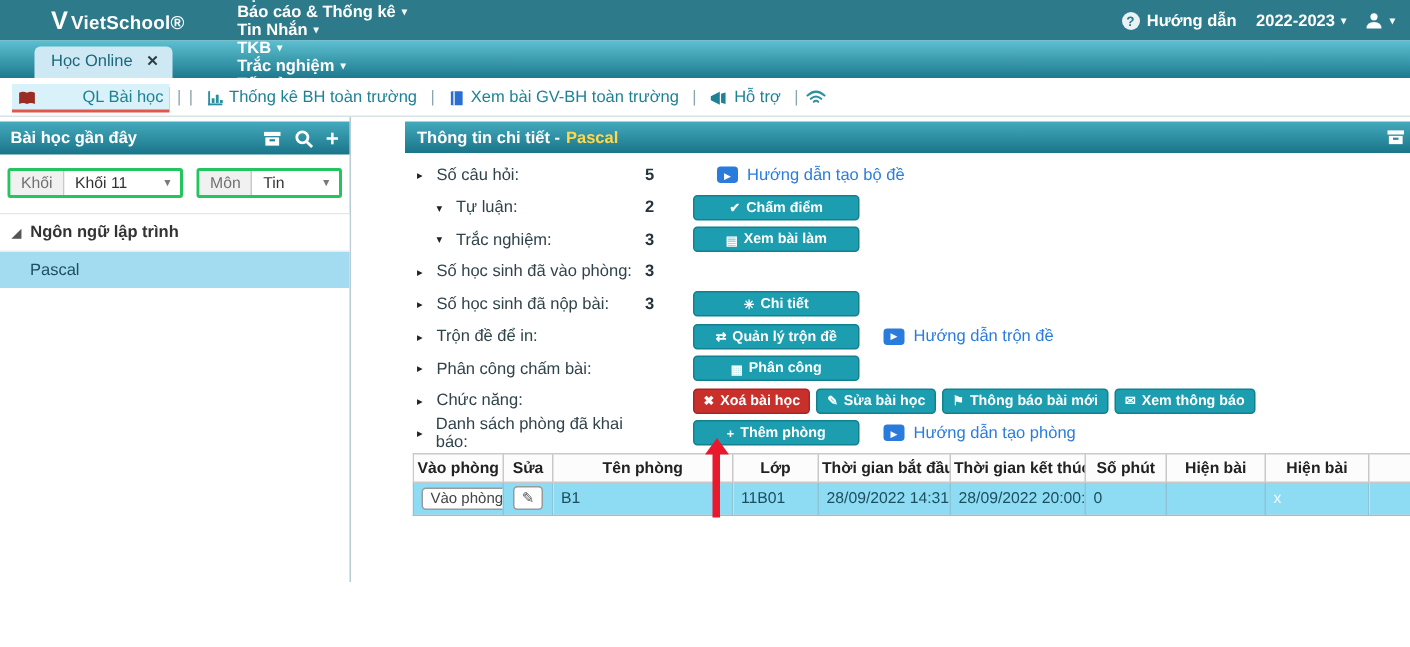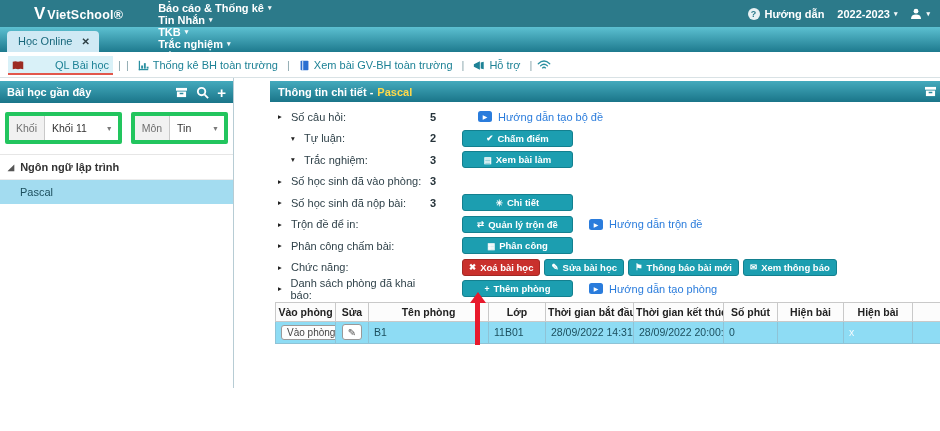--- a/index.html
+++ b/index.html
@@ -20,21 +20,21 @@
   .menu { display:flex; align-items:flex-start;flex-direction:column; }
   .menu-item { display:flex; align-items:center; gap:4px; padding:0 9px; font-size:11px; font-weight:600; cursor:pointer; white-space:nowrap; }
   .caret { font-size:7px; opacity:.95; }
   .topbar-right { margin-left:auto; display:flex; align-items:center; gap:13px; font-size:11px; font-weight:600; }
   .help-wrap { display:flex; align-items:center; gap:5px; }
   .q-circle { width:12px; height:12px; border-radius:50%; background:#e9f2f4; color:#2c7a8a; font-size:9px; font-weight:bold; display:flex; align-items:center; justify-content:center; }
   .year-wrap, .user-wrap { display:flex; align-items:center; gap:4px; }
   
   .tabbar {
     height:25px; background:linear-gradient(#5cc0d1, #1e7a8e);
-    display:flex; align-items:flex-end; padding-left:7px;
+    display:flex; align-items:flex-end; padding-left:23px;
   }
   .tab {
     background:#cfe9f4; color:#19687c; font-size:11px;
     padding:4px 9px 5px 11px; border-radius:4px 4px 0 0;
     display:flex; align-items:center; gap:9px; cursor:pointer;
   }
   .tab-close { color:#2c3e44; font-weight:bold; font-size:10px; }
   
   .toolbar {
     height:26px; background:#fff; border-bottom:1px solid #d9e2e5;
@@ -51,21 +51,21 @@
   .sidebar { width:234px; border-right:1px solid #b7ccd4; padding-top:3px; display:flex; flex-direction:column; background:#fff; }
   .sb-header {
     height:22px; background:linear-gradient(#44aabd,#1a7589);
     color:#fff; font-size:11px; font-weight:bold;
     display:flex; align-items:center; padding:0 7px;
   }
   .sb-icons { margin-left:auto; display:flex; align-items:center; gap:8px; }
   .sb-icons .ic { display:inline-flex; cursor:pointer; }
   .sb-plus { font-size:15px; font-weight:bold; color:#fff; line-height:1; cursor:pointer; }
   .sb-filters { display:flex; gap:9px; padding:9px 5px 10px 5px; border-bottom:1px solid #e6e6e6; }
-  .fgroup { display:flex; border:4px solid #22c55e; border-radius:2px; height:32px; overflow:hidden; background:#fff; }
+  .fgroup { display:flex; border:2px solid #22c55e; border-radius:2px; height:20px; overflow:hidden; background:#fff; }
   .flabel { background:#f1f1f1; color:#707070; font-size:10.5px; padding:0 7px; display:flex; align-items:center; border-right:1px solid #c9c9c9; }
   .fselect { background:#fff; font-size:10.5px; color:#333; padding:0 5px 0 7px; display:flex; align-items:center; justify-content:space-between; cursor:pointer; }
   .fselect.w1 { width:80px; } .fselect.w2 { width:60px; }
   .fcaret { color:#7a7a7a; font-size:7px; margin-left:4px; }
   .sb-group { font-size:11px; font-weight:bold; color:#333; padding:6px 8px; border-bottom:1px solid #ececec; background:#fbfbfb; cursor:pointer; }
   .sb-group.lang { background:#fff; display:flex; align-items:center; gap:6px; }
   .tree-marker { font-size:8px; color:#555; }
   .sb-item { font-size:11px; color:#1d4f5e; padding:6px 8px 6px 20px; cursor:pointer; }
   .sb-item.selected { background:#a3dcf0; }
   

